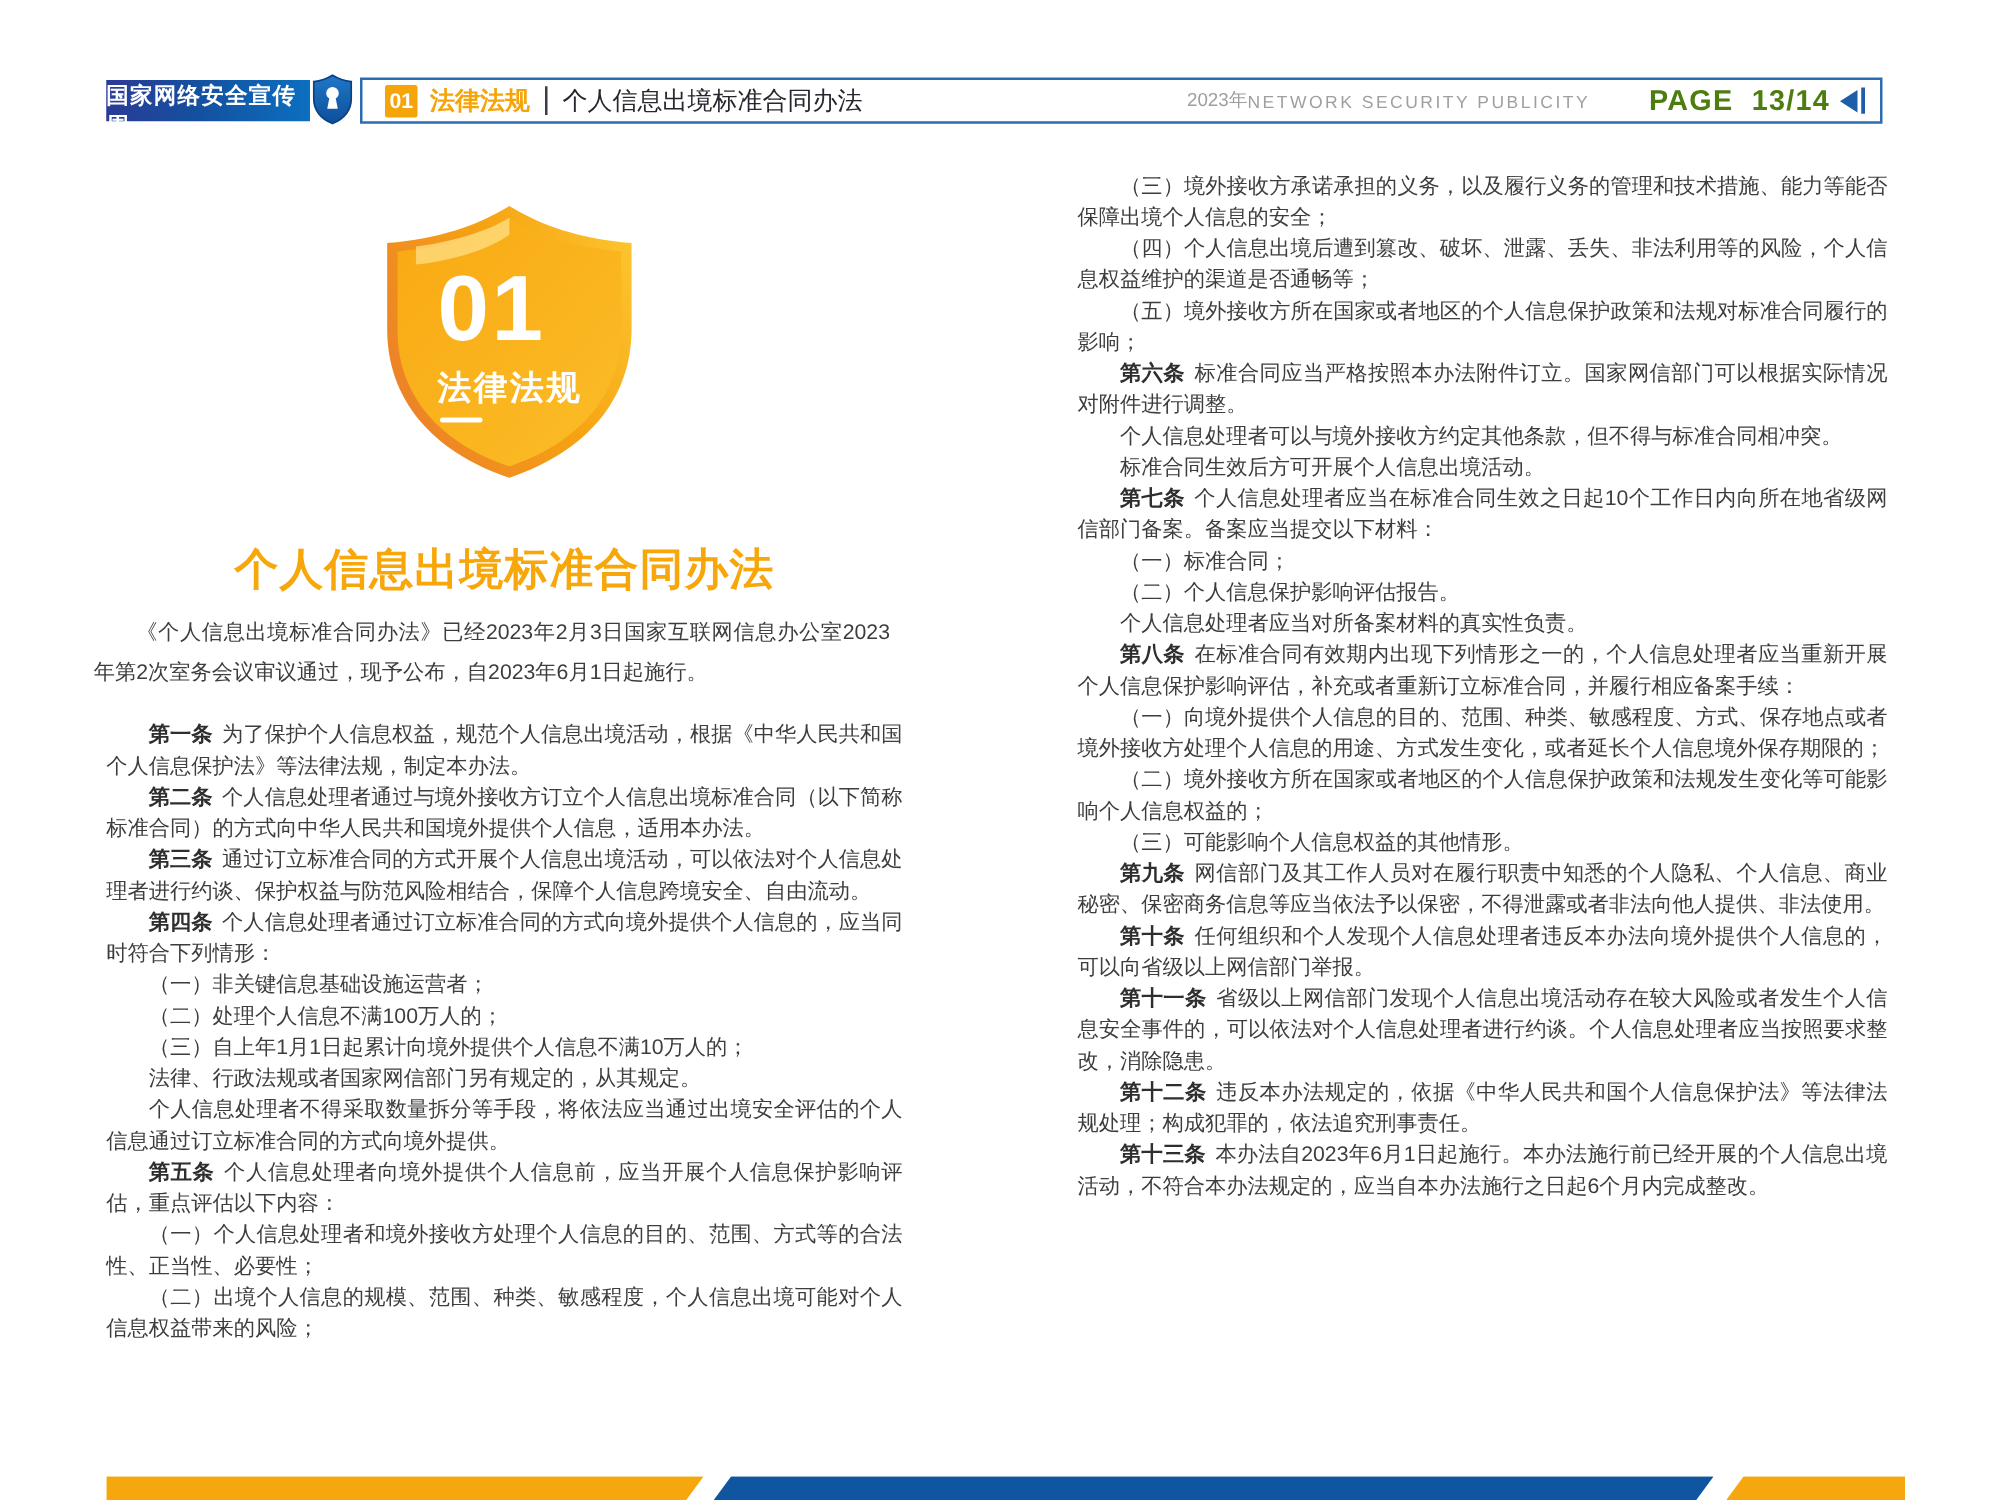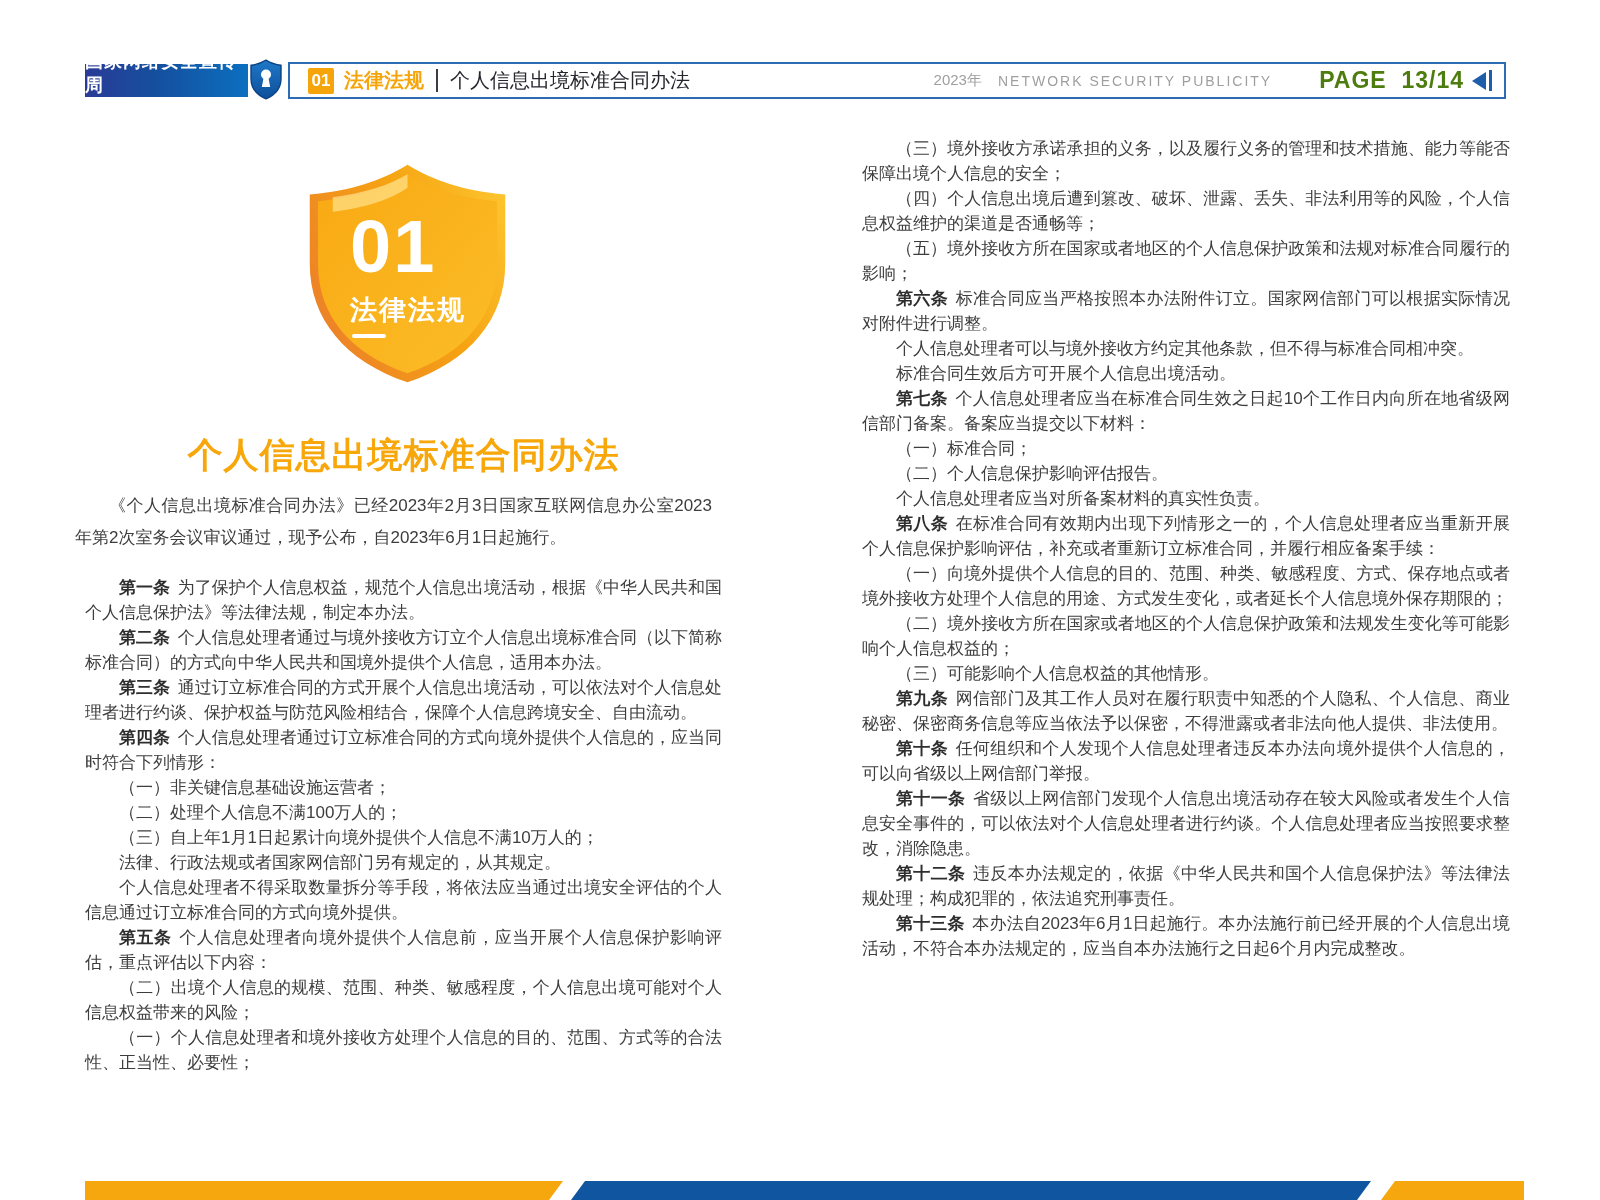--- a/index.html
+++ b/index.html
@@ -8,38 +8,38 @@
   .page {
     position:relative; width:1600px; height:1200px; background:#ffffff;
     overflow:hidden; margin:0 auto;
   }
 
   
   .brand-box {
     position:absolute; left:85px; top:64px; width:163px; height:33px;
     background:linear-gradient(90deg,#2a3b96 0%,#14509f 45%,#0c6fc0 100%);
     color:#fff; font-size:18px; font-weight:700; letter-spacing:1px;
-    display:flex; align-items:flex-end; justify-content:center;
+    display:flex; align-items:flex-start; justify-content:center;
   }
   .shield-small { position:absolute; left:250px; top:59px; width:32px; height:41px; }
   .header-box {
     position:absolute; left:288px; top:62px; width:1218px; height:37px;
     border:2px solid #2b6cb3; background:#fff;
     display:flex; align-items:center; padding:0 12px 0 18px;
   }
   .num-chip {
     width:26px; height:26px; background:#f5a50a; color:#fff;
     font-size:17px; font-weight:700; display:flex; align-items:center;
     justify-content:center; border-radius:2px; margin-right:10px; flex:0 0 auto;
   }
   .section-label { color:#f5a50a; font-size:20px; font-weight:700; margin-right:12px; white-space:nowrap; }
   .v-divider { width:2px; height:23px; background:#3c3c46; margin-right:12px; flex:0 0 auto; }
   .doc-title { color:#26262e; font-size:20px; font-weight:500; white-space:nowrap; }
   .header-spacer { flex:1; }
-  .year-text { color:#9f9f9f; font-size:15px; margin-right:16px; white-space:nowrap; }
+  .year-text { color:#9f9f9f; font-size:15px; white-space:nowrap; }
   .publicity-text { color:#9f9f9f; font-size:14px; letter-spacing:2px; margin-right:47px; white-space:nowrap; }
   .page-indicator { color:#4d7c0f; font-size:23px; font-weight:700; letter-spacing:1px; white-space:nowrap; }
   .page-arrow { display:inline-flex; align-items:center; margin-left:8px; vertical-align:-2px; }
   .page-arrow .tri { width:0; height:0; border-top:9px solid transparent; border-bottom:9px solid transparent; border-right:14px solid #1d5da9; }
   .page-arrow .bar { width:3px; height:21px; background:#1d5da9; margin-left:3px; }
 
   
   .badge { position:absolute; left:300px; top:158px; width:215px; height:230px; }
   .badge svg { position:absolute; left:0; top:0; width:100%; height:100%; }
   .badge-num {
@@ -159,23 +159,23 @@
 
       <p class="para"><b class="lead"></b><span>（三）自上年1月1日起累计向境外提供个人信息不满10万人的；</span></p>
 
 
       <p class="para"><b class="lead"></b><span>法律、行政法规或者国家网信部门另有规定的，从其规定。</span></p>
 
       <p class="para"><b class="lead"></b><span>个人信息处理者不得采取数量拆分等手段，将依法应当通过出境安全评估的个人信息通过订立标准合同的方式向境外提供。</span></p>
 
       <p class="para"><b class="lead">第五条</b><span>个人信息处理者向境外提供个人信息前，应当开展个人信息保护影响评估，重点评估以下内容：</span></p>
 
+      <p class="para"><b class="lead"></b><span>（一）个人信息处理者和境外接收方处理个人信息的目的、范围、方式等的合法性、正当性、必要性；</span></p>
+
       <p class="para"><b class="lead"></b><span>（二）出境个人信息的规模、范围、种类、敏感程度，个人信息出境可能对个人信息权益带来的风险；</span></p>
-
-      <p class="para"><b class="lead"></b><span>（一）个人信息处理者和境外接收方处理个人信息的目的、范围、方式等的合法性、正当性、必要性；</span></p>
     </div>
 
   <div class="col col-right">
 
       <p class="para"><b class="lead"></b><span>（三）境外接收方承诺承担的义务，以及履行义务的管理和技术措施、能力等能否保障出境个人信息的安全；</span></p>
 
       <p class="para"><b class="lead"></b><span>（四）个人信息出境后遭到篡改、破坏、泄露、丢失、非法利用等的风险，个人信息权益维护的渠道是否通畅等；</span></p>
 
       <p class="para"><b class="lead"></b><span>（五）境外接收方所在国家或者地区的个人信息保护政策和法规对标准合同履行的影响；</span></p>
 

